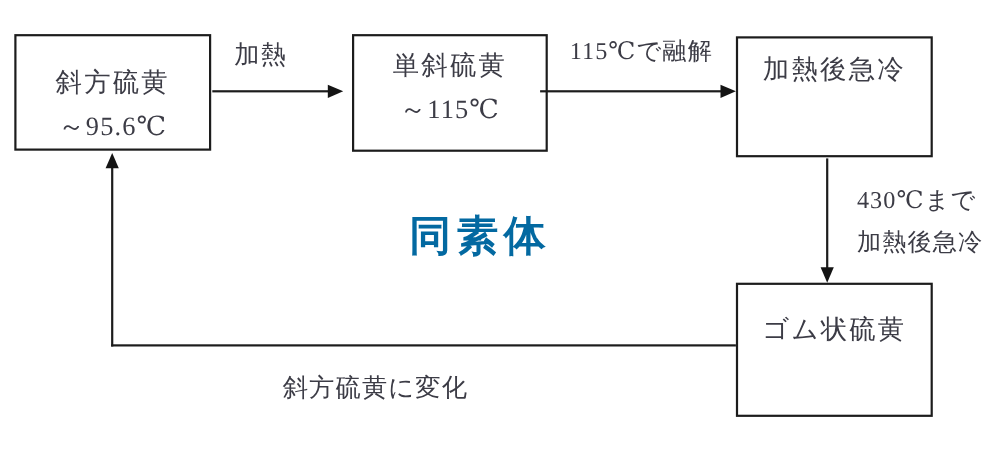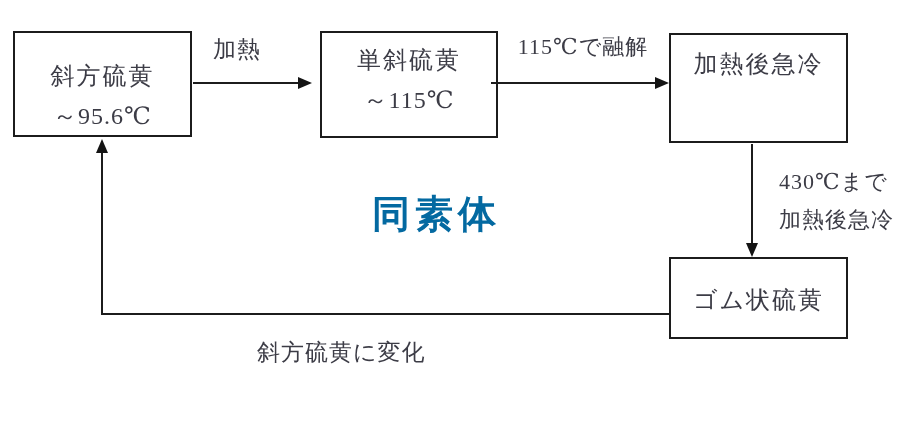--- a/index.html
+++ b/index.html
@@ -29,21 +29,21 @@
     letter-spacing: 2px;
   }
   .node .temp {
     font-size: 24px;
     line-height: 30px;
     letter-spacing: 1px;
   }
   .box-rhombic    { left: 13px;  top: 31px;  width: 179px; height: 106px; padding-top: 28px; }
   .box-monoclinic { left: 320px; top: 31px;  width: 178px; height: 107px; padding-top: 12px; }
   .box-liquid     { left: 669px; top: 33px;  width: 179px; height: 110px; padding-top: 14px; }
-  .box-rubbery    { left: 669px; top: 257px; width: 179px; height: 82px; padding-top: 26px; }
+  .box-rubbery    { left: 669px; top: 257px; width: 179px; height: 122px; padding-top: 26px; }
   .box-rhombic .temp, .box-monoclinic .temp { margin-top: 10px; }
 
   .hline, .vline { position: absolute; background: #1c1c1c; }
   .arrowhead { position: absolute; width: 0; height: 0; }
   .head-right {
     border-top: 6px solid transparent;
     border-bottom: 6px solid transparent;
     border-left: 14px solid #141414;
   }
   .head-down {

